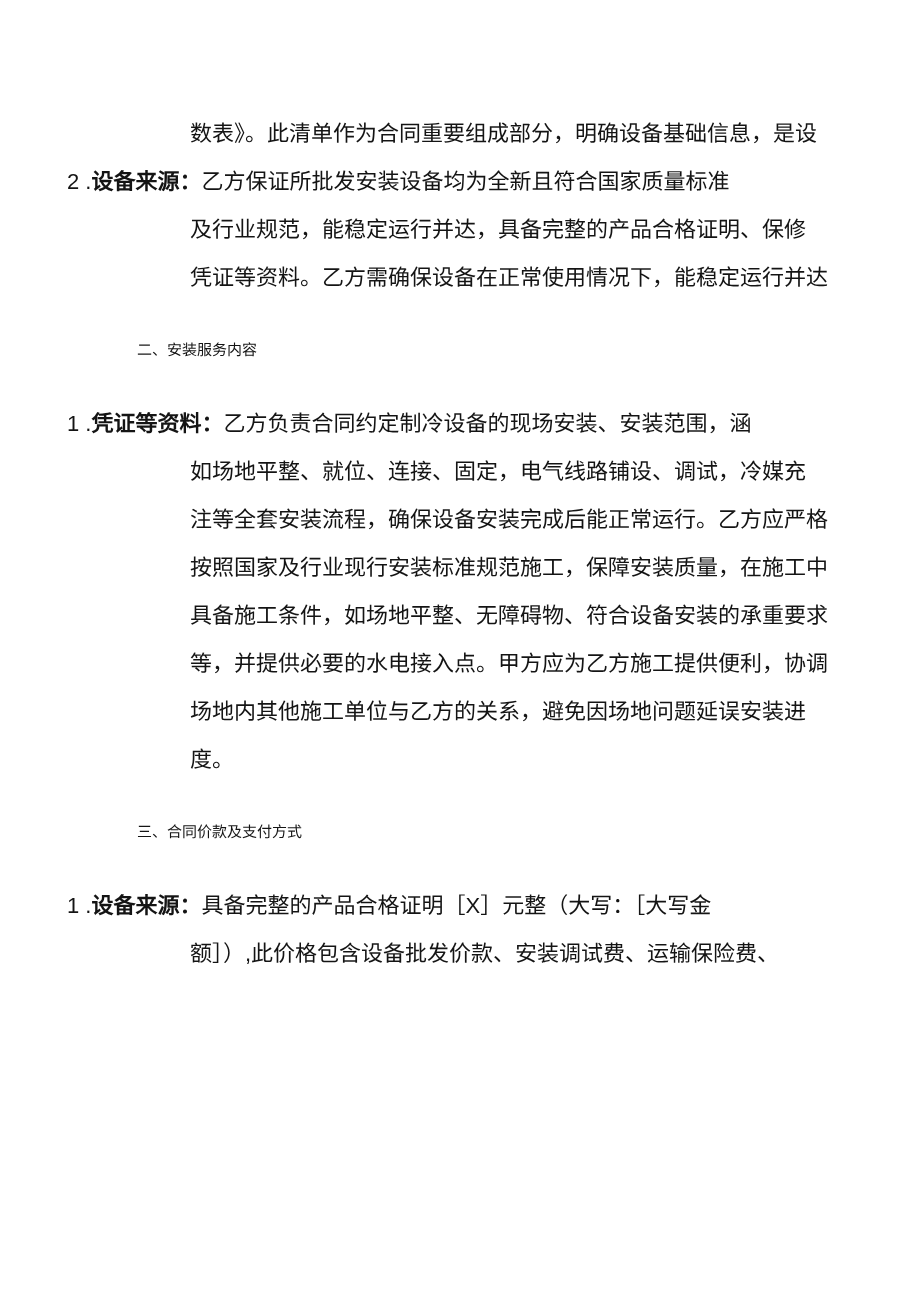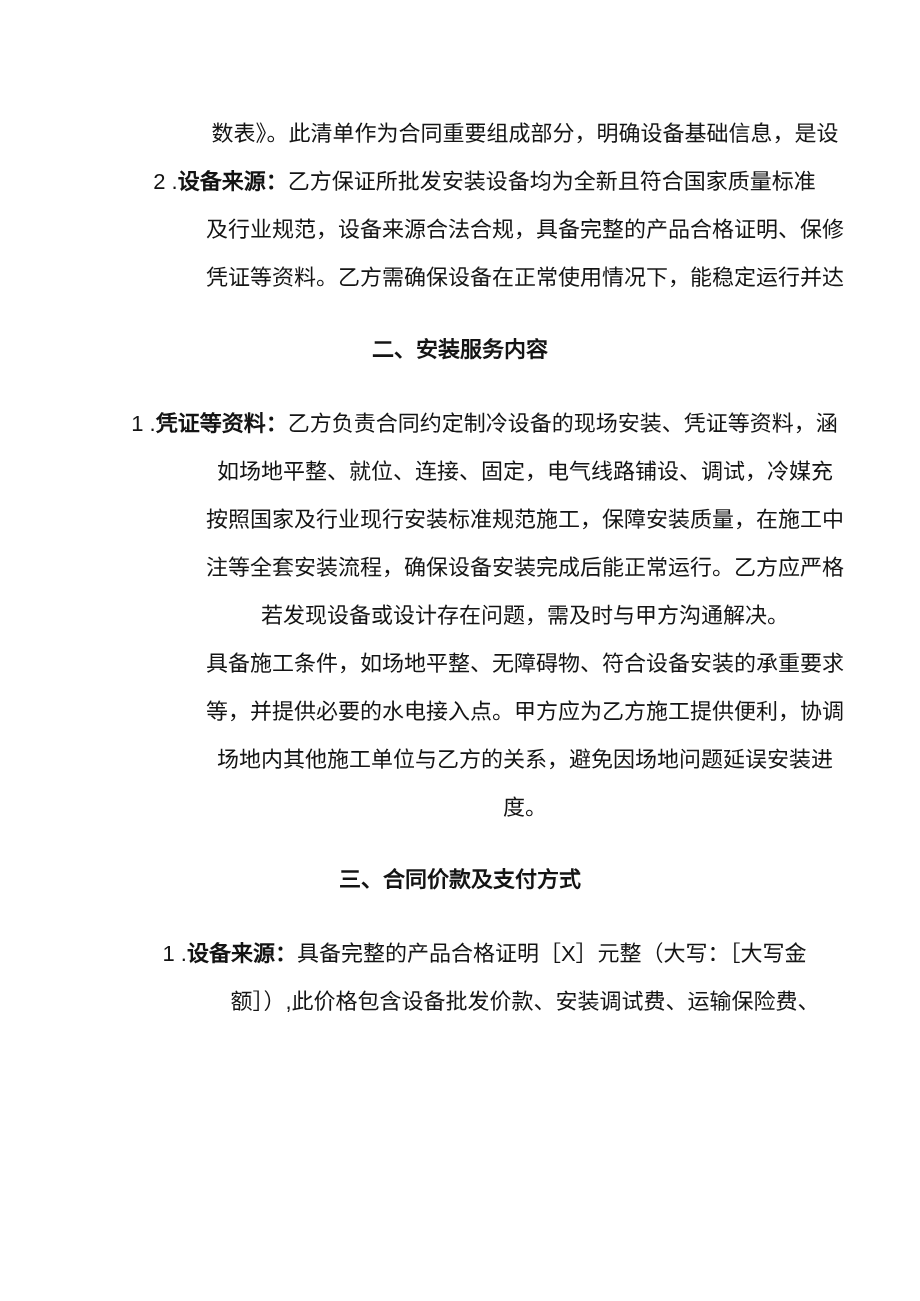--- a/index.html
+++ b/index.html
@@ -1,15 +1,15 @@
 <!DOCTYPE html>
 <html lang="zh-CN"><head>
 <meta charset="utf-8">
 <style>
-  * { margin: 0; padding: 0; box-sizing: border-box; text-align: center; }
+  * { margin: 0; padding: 0; box-sizing: border-box; }
   html, body { background: #e9e9e9; }
   .page {
     position: relative;
     width: 920px;
     height: 1301px;
     margin: 0 auto;
     background: #ffffff;
     overflow: hidden;
     font-family: "Liberation Sans", sans-serif;
     color: #141414;
@@ -22,61 +22,61 @@
     left: 0;
     right: 0;
   }
   .para { }
   .line {
     padding-left: 190px;
     padding-right: 60px;
     white-space: nowrap;
   }
   .line.first {
-    padding-left: 109px;
+    padding-left: 67px;
   }
   .num {
     display: inline-block;
     min-width: 24px;
   }
   .label {
     font-weight: bold;
   }
   .heading {
-    font-size: 22px;
-    font-weight: bold;
+    font-size: 15px;
+    font-weight: normal;
     line-height: 48px;
+    padding-left: 137px;
     margin: 24px 0 26px 0;
     white-space: nowrap;
   }
 </style>
 </head>
 <body>
 
 <div class="page">
   <section class="doc">
 
     <div class="para">
       <div class="line">数表》。此清单作为合同重要组成部分，明确设备基础信息，是设</div>
     </div>
 
     <div class="para">
       <div class="line first"><span class="num">2 .</span><span class="label">设备来源：</span><span>乙方保证所批发安装设备均为全新且符合国家质量标准</span></div>
-      <div class="line">及行业规范，设备来源合法合规，具备完整的产品合格证明、保修</div>
+      <div class="line">及行业规范，能稳定运行并达，具备完整的产品合格证明、保修</div>
       <div class="line">凭证等资料。乙方需确保设备在正常使用情况下，能稳定运行并达</div>
     </div>
 
     <h2 class="heading">二、安装服务内容</h2>
 
     <div class="para">
-      <div class="line first"><span class="num">1 .</span><span class="label">凭证等资料：</span><span>乙方负责合同约定制冷设备的现场安装、凭证等资料，涵</span></div>
+      <div class="line first"><span class="num">1 .</span><span class="label">凭证等资料：</span><span>乙方负责合同约定制冷设备的现场安装、安装范围，涵</span></div>
       <div class="line">如场地平整、就位、连接、固定，电气线路铺设、调试，冷媒充</div>
+      <div class="line">注等全套安装流程，确保设备安装完成后能正常运行。乙方应严格</div>
       <div class="line">按照国家及行业现行安装标准规范施工，保障安装质量，在施工中</div>
-      <div class="line">注等全套安装流程，确保设备安装完成后能正常运行。乙方应严格</div>
-      <div class="line">若发现设备或设计存在问题，需及时与甲方沟通解决。</div>
     </div>
 
     <div class="para">
       <div class="line">具备施工条件，如场地平整、无障碍物、符合设备安装的承重要求</div>
       <div class="line">等，并提供必要的水电接入点。甲方应为乙方施工提供便利，协调</div>
       <div class="line">场地内其他施工单位与乙方的关系，避免因场地问题延误安装进</div>
       <div class="line">度。</div>
     </div>
 
     <h2 class="heading">三、合同价款及支付方式</h2>

